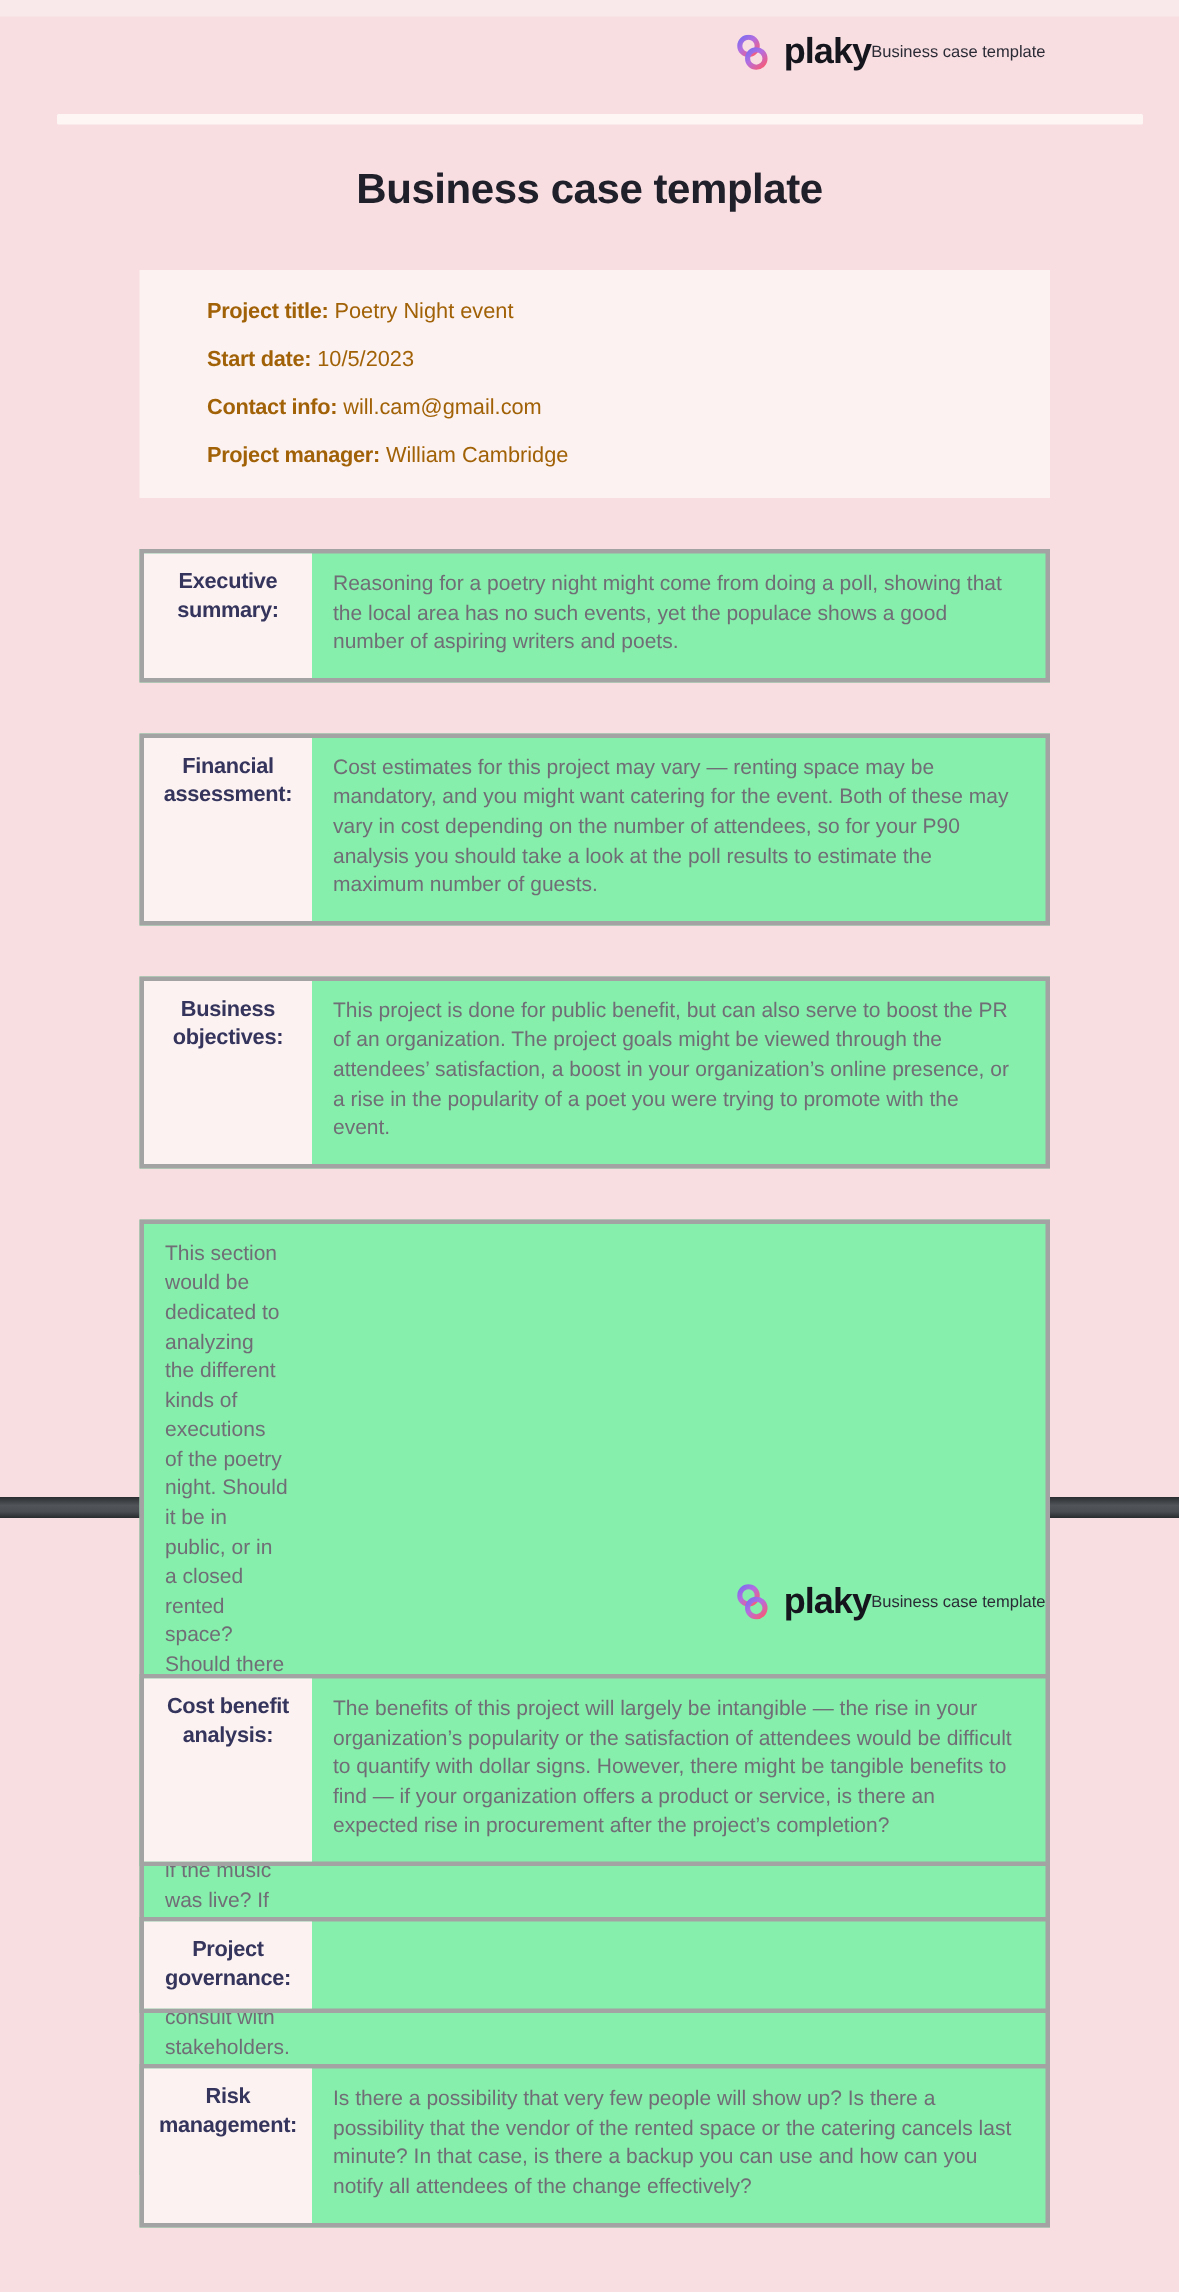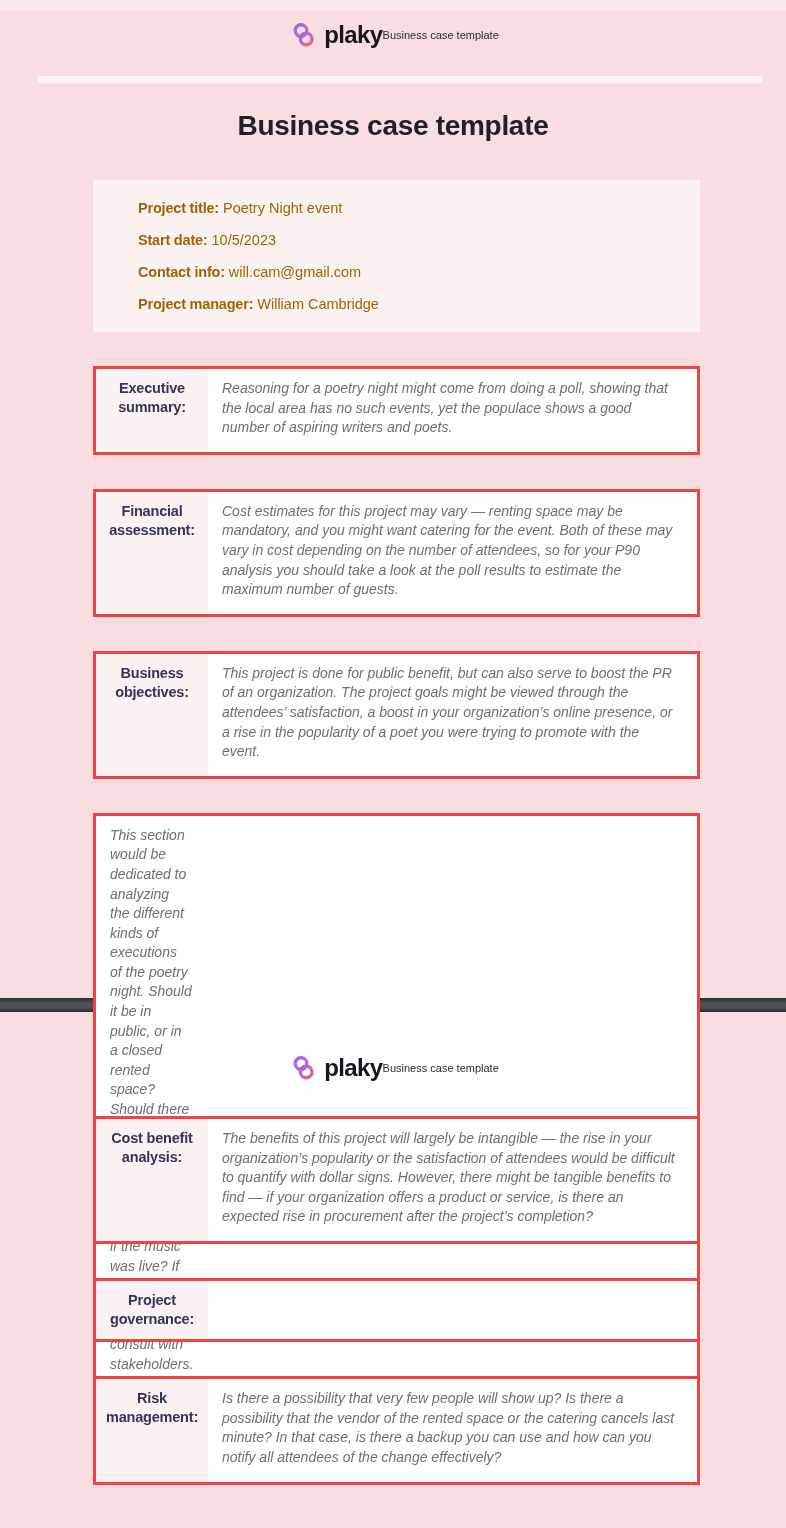--- a/index.html
+++ b/index.html
@@ -15,21 +15,21 @@
   .page { position: relative; }
   .page-1 { height: 987px; }
   .page-2 { height: 516px; }
   .page-separator {
     height: 14px; width: 786px;
     background: linear-gradient(180deg, #2a2d30 0%, #515559 40%, #4a4e52 70%, #282b2e 100%);
   }
 
   
   .doc-header {
-    display: flex; justify-content: center; align-items: center;
+    display: flex; justify-content: flex-end; align-items: center;
     padding: 0 89px 0 95px;
   }
   .page-1 .doc-header { padding-top: 10px; }
   .page-2 .doc-header { padding-top: 42px; }
   .logo { display: flex; align-items: center; gap: 7px; }
   .logo-icon { display: inline-flex; }
   .logo-text {
     font-size: 24px; font-weight: bold; color: #15151d;
     letter-spacing: -0.6px;
   }
@@ -55,34 +55,33 @@
     display: flex; flex-direction: column; gap: 12px;
     font-size: 14.5px; line-height: 20px;
   }
   .info-label { font-weight: bold; color: #a16207; margin-right: 4px; letter-spacing: -0.2px; }
   .info-value { color: #a16207; }
 
   
   .section {
     display: grid; grid-template-columns: 112px 1fr;
     margin: 34px 86px 0 93px;
-    border: 3px solid #ef4444;
-    background: #ffffff;
+    border: 3px solid #a3a3a3;
+    background: #86efac;
   }
   .page-2 .section:first-of-type { margin-top: 19px; }
   .section-label {
     background: #fcf2f1;
     text-align: center;
     padding: 10px 6px;
     font-weight: bold; font-size: 14.5px; color: #34345c;
     line-height: 1.32; letter-spacing: -0.2px;
   }
   .section-body {
     padding: 10px 16px 14px 14px;
-    font-style: italic;
     font-size: 14px; color: #716d76;
     line-height: 1.4;
     white-space: pre-line;
   }
 </style>
 </head>
 <body>
 
 <div class="top-strip"></div>
 

